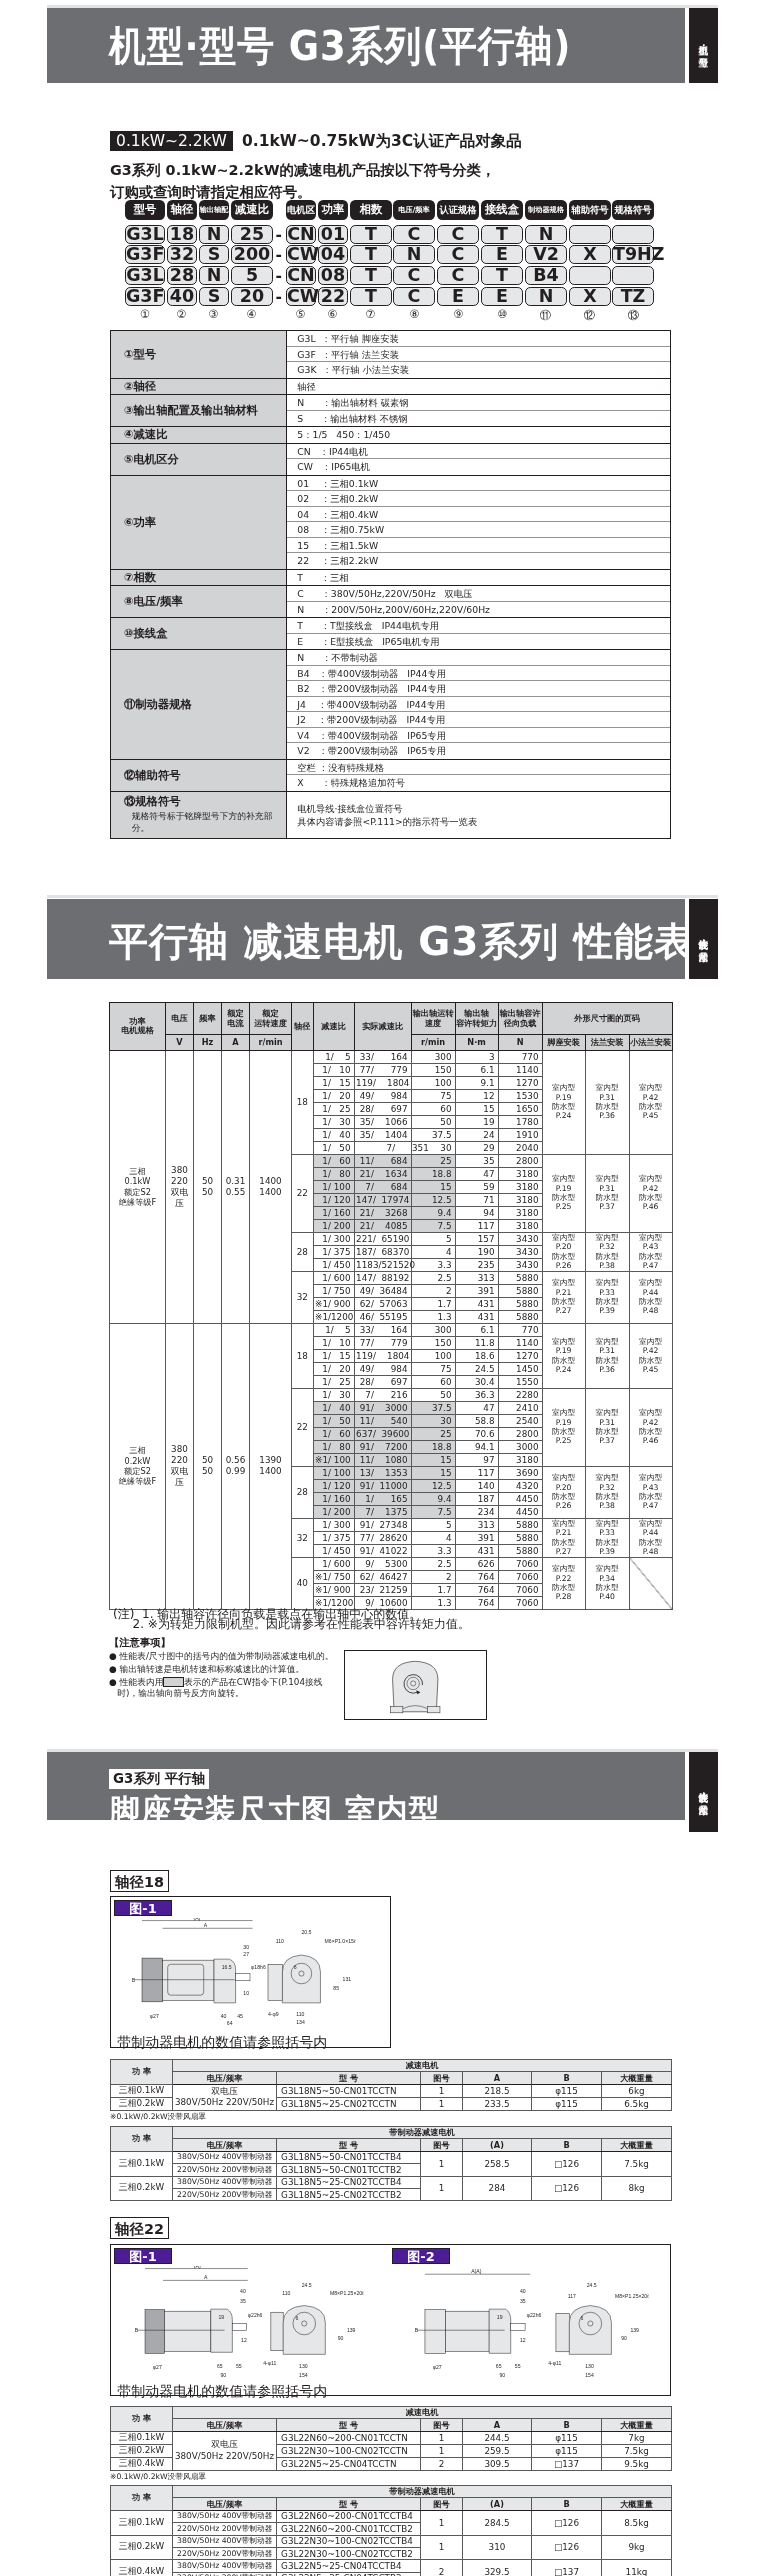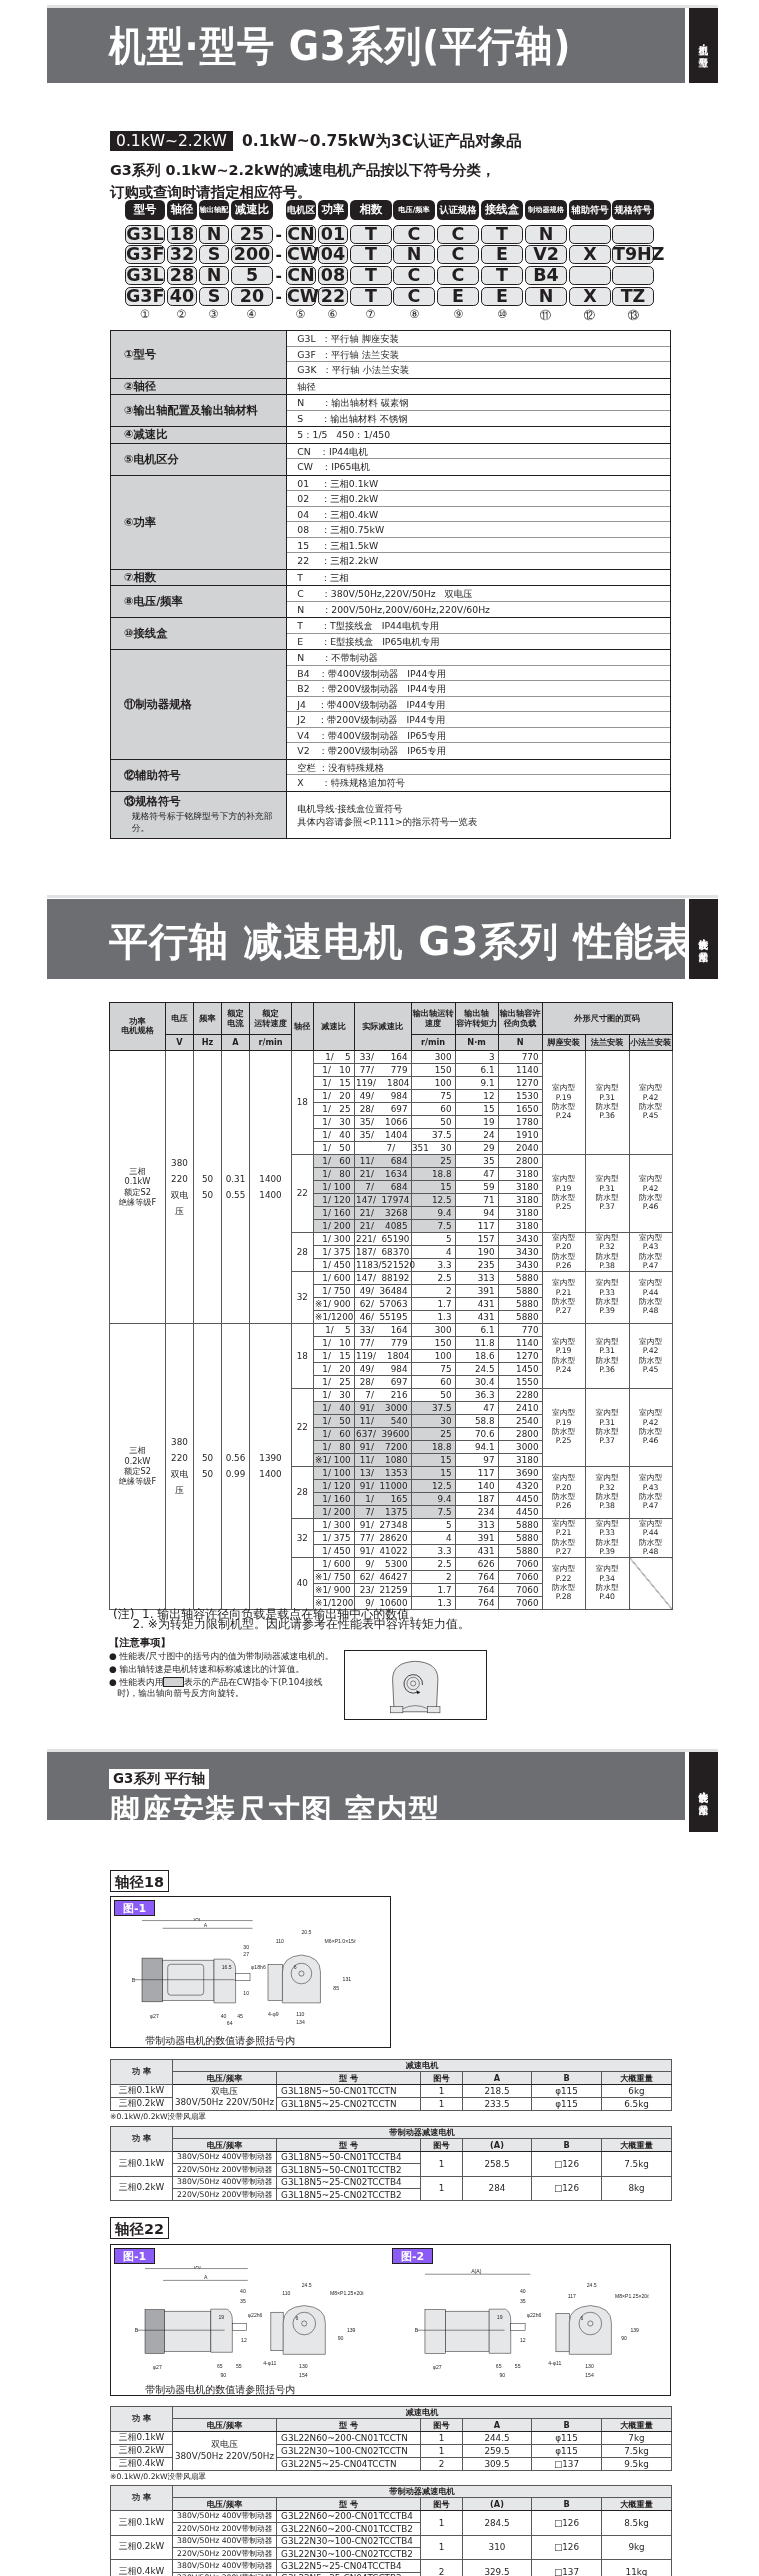--- a/index.html
+++ b/index.html
@@ -40,35 +40,35 @@
   
   table { border-collapse:collapse; table-layout:fixed; }
   .perf { position:absolute; left:109px; top:1002px; width:562px; border-top:1.5px solid #231f20; border-bottom:1.5px solid #231f20; font-size:8.8px; }
   .perf th { background:#d1d3d4; font-weight:bold; font-size:8.2px; border:0.5px solid #231f20; line-height:9.3px; }
   .perf thead tr:last-child th { border-bottom:1.5px solid #231f20; }
   .perf td { border:0.5px solid #58595b; height:13px; padding:0 1.5px; text-align:center; white-space:nowrap; }
   .perf td.r { text-align:right; padding-right:3.1px; }
   .perf td.shade { background:#d1d3d4; }
   .perf td.page { font-size:7.7px; line-height:9.3px; vertical-align:middle; }
   .perf td.motor { font-size:8.2px; line-height:10.3px; }
-  .perf td.multi { line-height:16px; vertical-align:middle; }
+  .perf td.multi { line-height:11px; vertical-align:middle; }
   .diag { background: linear-gradient(to top right, transparent calc(50% - 0.5px), #231f20 50%, transparent calc(50% + 0.5px)); }
 
   .perf-notes { position:absolute; left:113px; top:1609px; font-size:12px; line-height:10.3px; }
   .caution-title { position:absolute; left:109px; top:1636px; font-size:10.3px; font-weight:bold; }
   .caution-list { position:absolute; left:109px; top:1651px; width:227px; font-size:8.8px; line-height:11.3px; }
   .caution-list li { list-style:none; padding-left:8.2px; text-indent:-8.2px; margin-bottom:1.5px; }
   .shade-swatch { display:inline-block; width:20.6px; height:9.3px; background:#d1d3d4; border:0.5px solid #231f20; vertical-align:middle; }
   .rot-box { position:absolute; left:344px; top:1650px; width:143px; height:70px; border:1px solid #231f20; }
 
   
   .shaft-badge { position:absolute; left:110px; font-size:14.4px; font-weight:bold; border:0.5px solid #231f20; padding:0 4.1px; height:22px; line-height:22px; }
   .fig-box { position:absolute; left:110px; width:561px; border:1.5px solid #231f20; }
-  .fig-label { position:absolute; background:#8b5cf6; color:#fff; font-weight:bold; font-size:11px; border:0.5px solid #231f20; width:41px; height:16px; line-height:16px; text-align:center; }
-  .fig-note { position:absolute; left:6.2px; font-size:10px;margin-left:28px; }
+  .fig-label { position:absolute; background:#4c1d95; color:#fff; font-weight:bold; font-size:13px; border:0.5px solid #231f20; width:58px; height:16px; line-height:16px; text-align:center; }
+  .fig-note { position:absolute; left:6.2px; font-size:14px; }
   .dim-table { position:absolute; left:110px; width:561px; border-top:1.5px solid #231f20; border-bottom:1px solid #231f20; font-size:8.8px; }
   .dim-table th { background:#e6e7e8; font-weight:bold; font-size:8.2px; border:0.5px solid #58595b; height:12.4px; }
   .dim-table thead tr:last-child th { border-bottom:1.5px solid #231f20; }
   .dim-table td { border:0.5px solid #58595b; height:12.4px; text-align:center; white-space:nowrap; padding:0 1.5px; }
   .dim-table td.l { text-align:left; padding-left:4.1px; }
   .dim-note { position:absolute; left:110px; font-size:7.7px; }
   svg text { font-family: "Liberation Sans", sans-serif; }
 </style>
 </head>
 <body>

